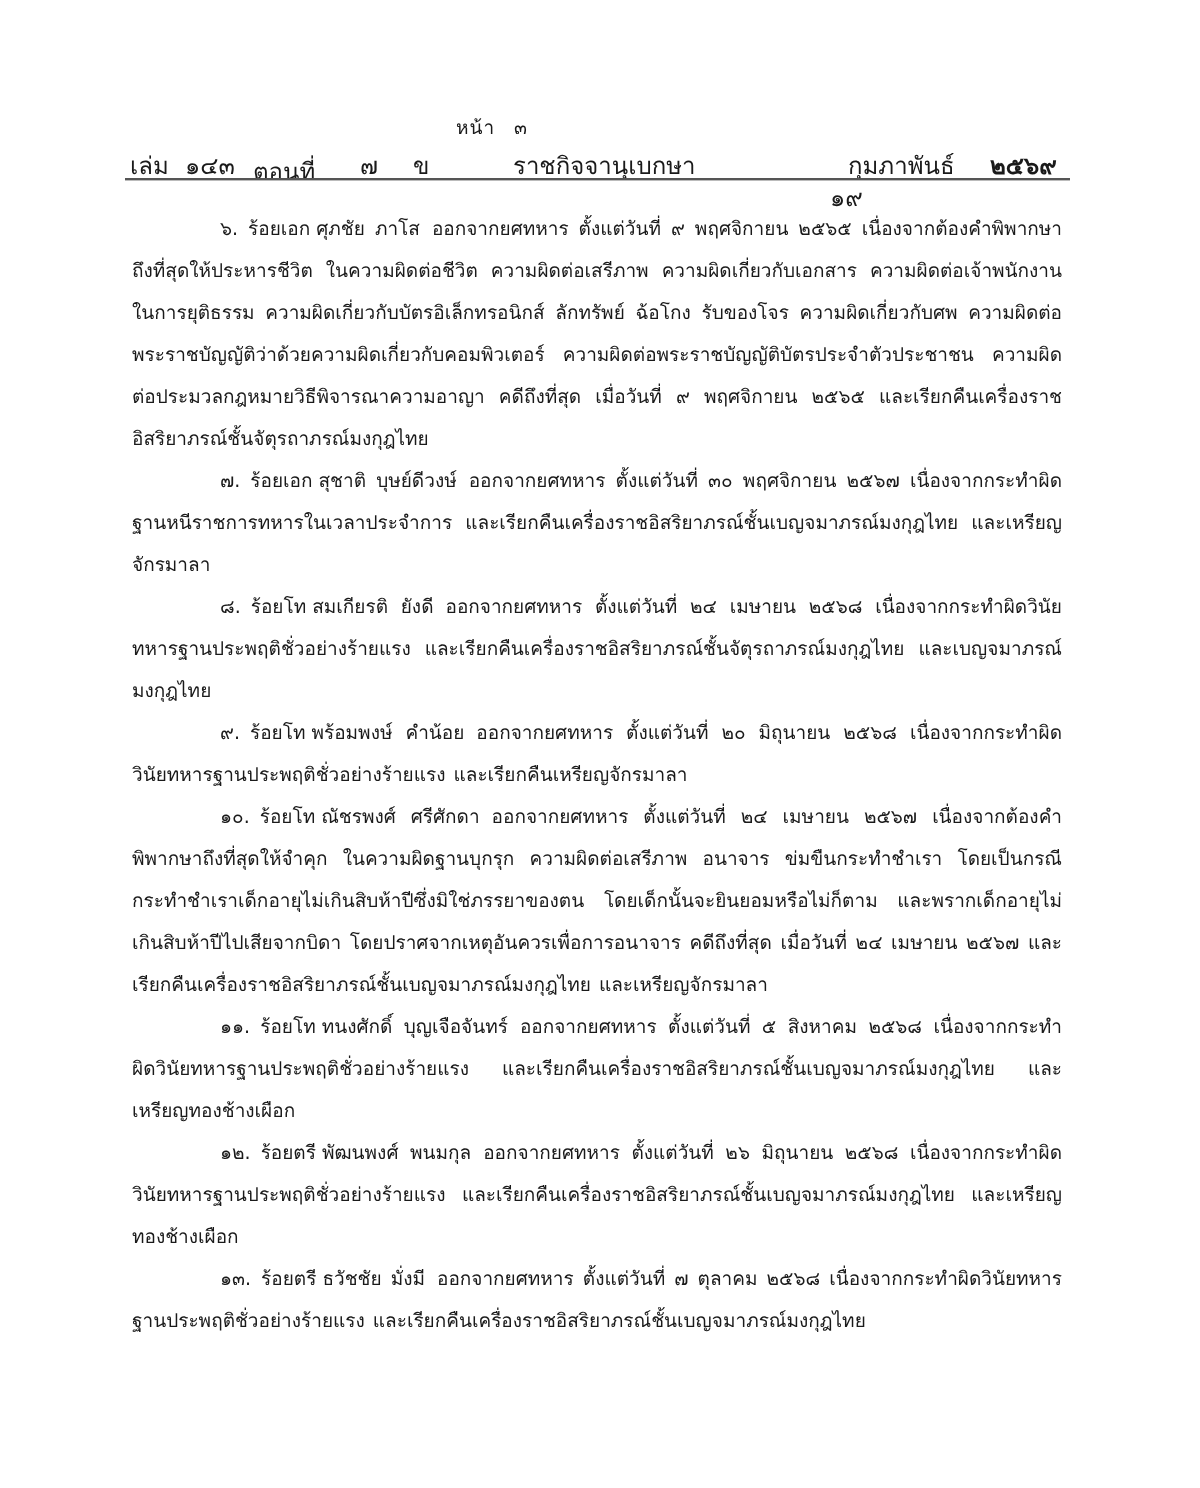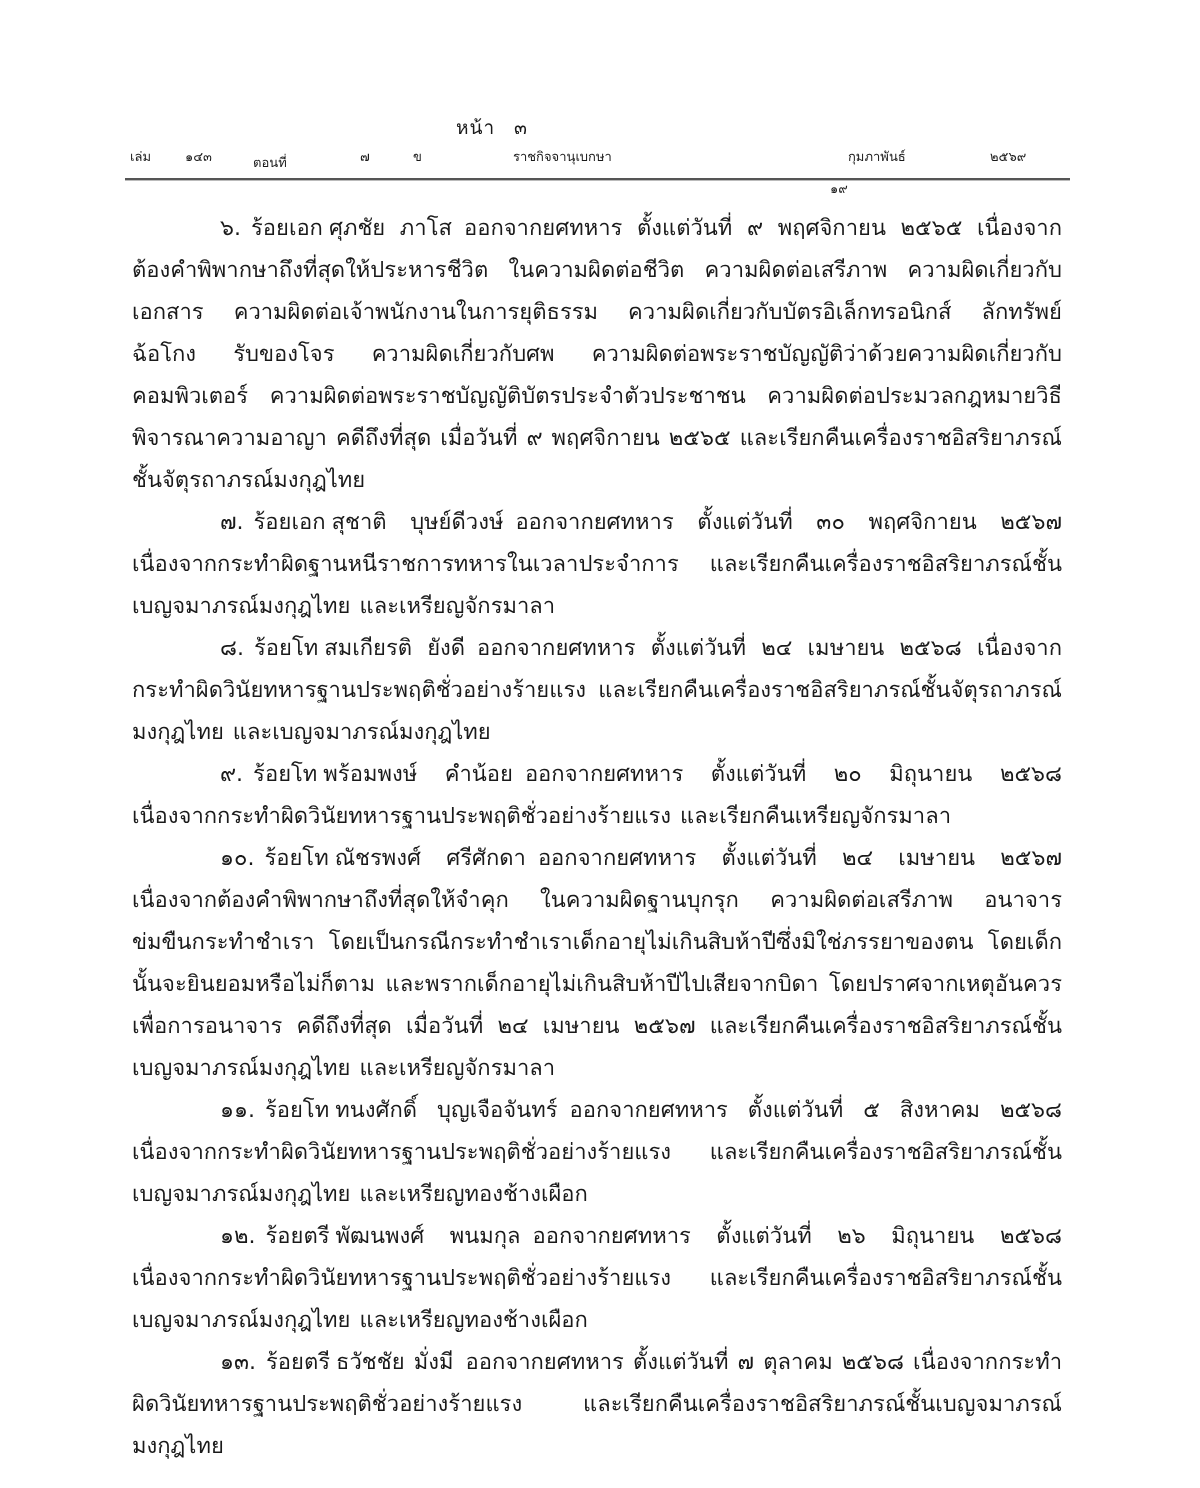--- a/index.html
+++ b/index.html
@@ -30,51 +30,51 @@
       font-size: 19px;
       letter-spacing: 1px;
     }
     .page-number span { margin: 0 6px; }
     .running-header {
       position: absolute;
       top: 146px;
       left: 125px;
       width: 945px;
       height: 30px;
-      font-size: 13px;
+      font-size: 24px;
     }
     .running-header .cell {
       position: absolute;
       top: 0;
       white-space: nowrap;
     }
     .h-vol-label   { left: 5px; }
     .h-vol-num     { left: 60px; }
     .h-issue-label { left: 128px; margin-top: 6px; }
     .h-issue-num   { left: 235px; }
     .h-section     { left: 288px; }
     .h-title       { left: 388px; font-family: Liberation Serif, serif; }
     .h-day         { left: 705px; margin-top: 32px; }
     .h-month       { left: 723px; text-align: right; }
-    .h-year        { left: 865px; }
+    .h-year        { left: 865px; font-weight: bold; }
     .header-rule {
       position: absolute;
       top: 178px;
       left: 125px;
       width: 945px;
       height: 0;
       border-top: 2px solid #555555;
       border-bottom: 1px solid #bbbbbb;
     }
     .body-text {
       position: absolute;
       top: 207px;
       left: 132px;
       width: 930px;
-      font-size: 22px;
+      font-size: 19px;
       line-height: 42px;
     }
     .item {
       margin: 0;
       text-align: justify;
       text-align-last: left;
       text-indent: 88px;
       word-spacing: 2px;
     }
     .item .num { margin-right: 10px; }

